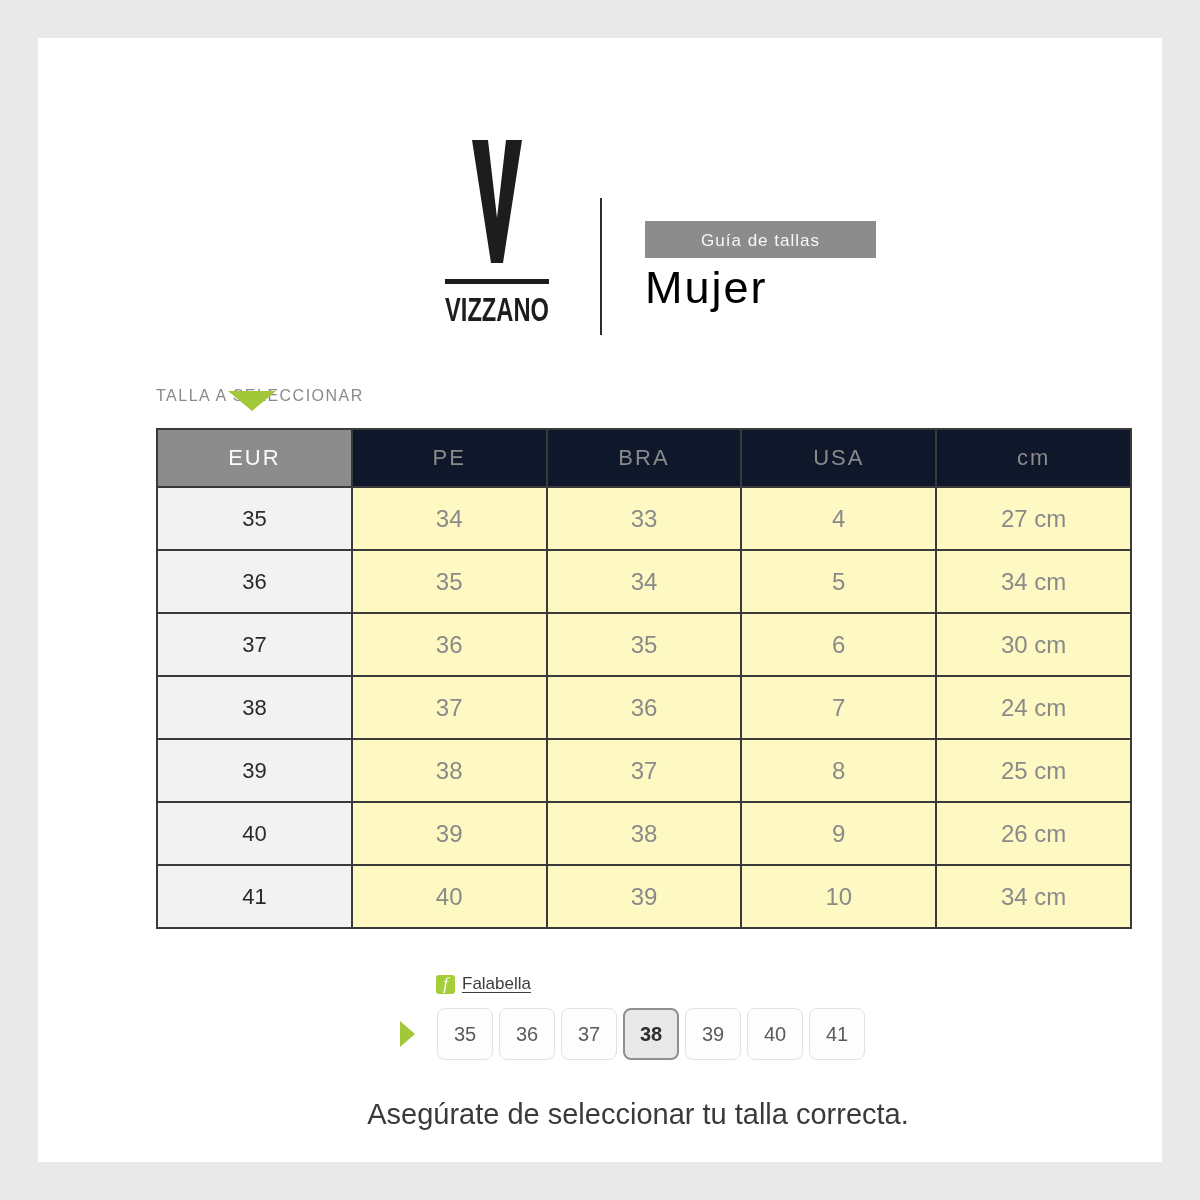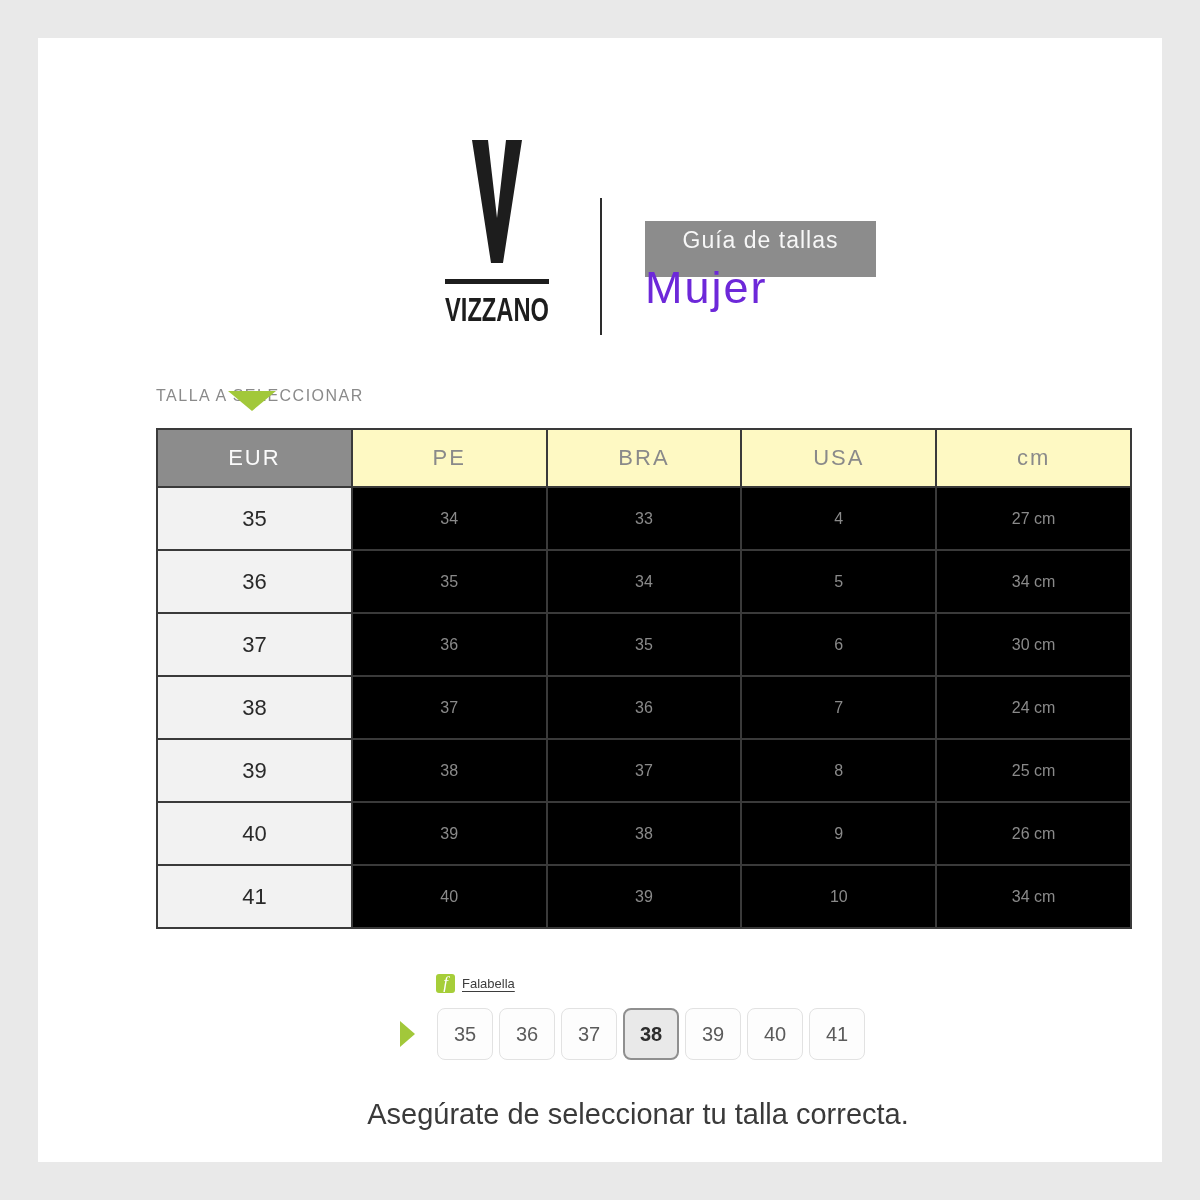--- a/index.html
+++ b/index.html
@@ -17,27 +17,27 @@
   }
 
   
   .logo-svg { position: absolute; left: 402px; top: 92px; }
   .brand-divider {
     position: absolute; left: 562px; top: 160px;
     width: 2px; height: 137px; background: #2d2d2d;
   }
   .badge {
     position: absolute; left: 607px; top: 183px;
-    width: 231px; height: 56px; line-height: 39px;
+    width: 231px; height: 37px; line-height: 39px;
     background: #8c8c8c; color: #f7f7f7;
-    font-size: 23px; text-align: center; letter-spacing: 1px;
+    font-size: 17px; text-align: center; letter-spacing: 1px;
   }
   .title-mujer {
     position: absolute; left: 607px; top: 224px;
-    font-size: 45px; color: #6d28d9; letter-spacing: 2px; font-weight: 400;
+    font-size: 45px; color: #000000; letter-spacing: 2px; font-weight: 400;
   }
 
   
   .talla-label {
     position: absolute; left: 118px; top: 321px;
     font-size: 16px; color: #8a8a8a; letter-spacing: 1.5px; font-weight: 500; margin-top: 28px;
   }
   .down-arrow {
     position: absolute; left: 190px; top: 353px;
     width: 0; height: 0;
@@ -48,42 +48,42 @@
 
   
   .size-table {
     position: absolute; left: 118px; top: 390px;
     width: 976px; border-collapse: collapse; table-layout: fixed;
   }
   .size-table th, .size-table td {
     border: 2px solid #3a3a3a; text-align: center; vertical-align: middle;
   }
   .size-table thead th {
-    height: 58px; background: #fef9c3; color: #8a8a8a;
+    height: 58px; background: #0f172a; color: #8a8a8a;
     font-size: 22px; font-weight: 400; letter-spacing: 2px;
   }
   .size-table thead th.eur {
     background: #8c8c8c; color: #fafafa;
   }
   .size-table td {
-    height: 63px; background: #000000; color: #8a8a8a; font-size: 16px;
+    height: 63px; background: #fef9c3; color: #8a8a8a; font-size: 24px;
   }
   .size-table td.eur {
     background: #f2f2f2; color: #2a2a2a; font-size: 22px;
   }
 
   
   .falabella-row { position: absolute; left: 398px; top: 936px; display: flex; align-items: center; }
   .falabella-icon {
     width: 19px; height: 19px; background: #a6ce39; border-radius: 3px;
     color: #ffffff; font-family: "Liberation Serif", serif; font-style: italic;
     font-size: 17px; line-height: 18px; text-align: center; margin-right: 7px;
   }
   .falabella-label {
-    font-size: 13px; color: #3d3d3d;
+    font-size: 17px; color: #3d3d3d;
     text-decoration: underline; text-underline-offset: 3px;
   }
   .right-arrow {
     position: absolute; left: 362px; top: 983px;
     width: 0; height: 0;
     border-top: 13px solid transparent;
     border-bottom: 13px solid transparent;
     border-left: 15px solid #a2c83a;
   }
   .size-picker {

